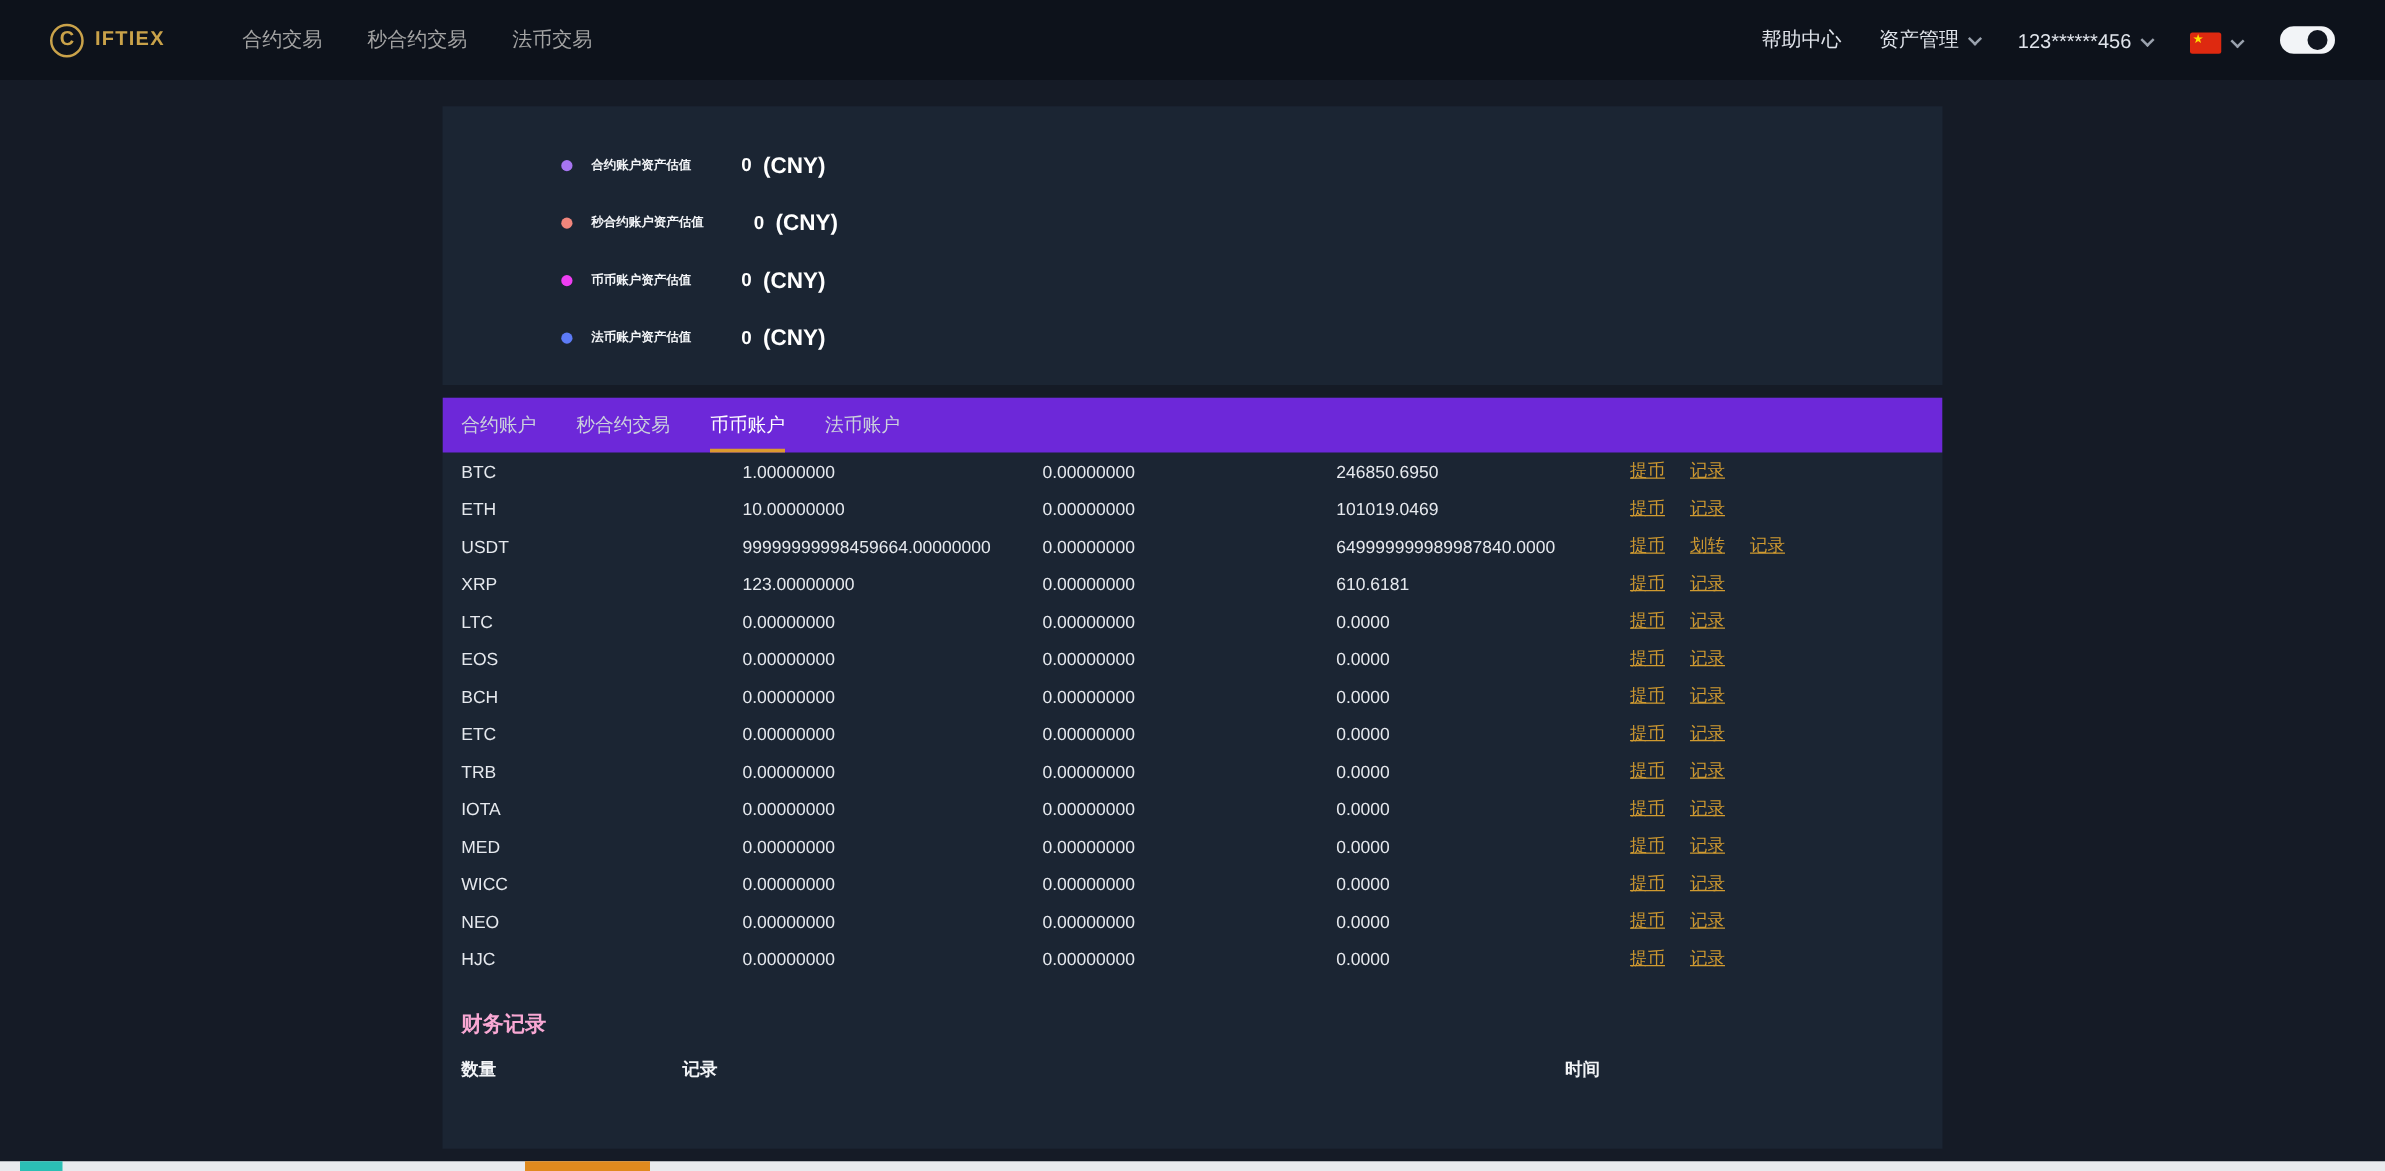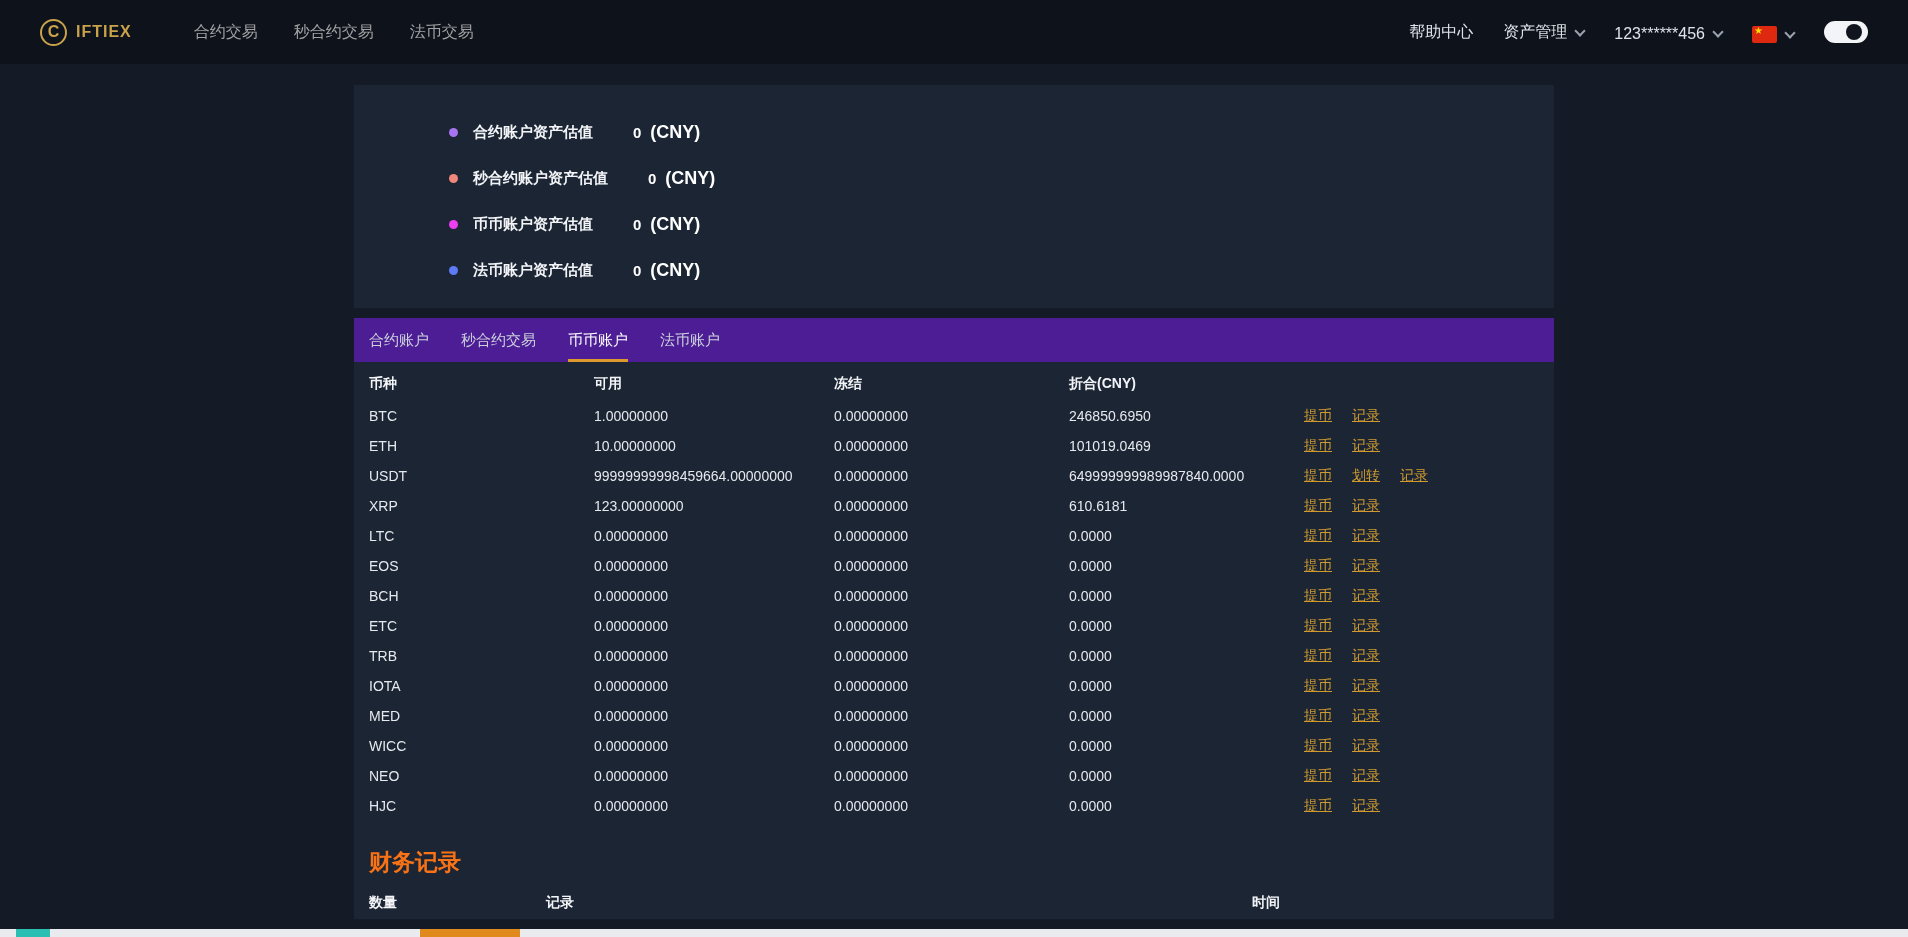--- a/index.html
+++ b/index.html
@@ -58,28 +58,28 @@
   }
 
   
   .content { width:1200px; margin:0 auto; }
 
   .panel { background:#1b2533; }
 
   .summary-panel { margin-top:21px; height:223px; padding-top:24px; }
   .sum-row { height:46px; display:flex; align-items:center; padding-left:95px; }
   .dot { width:9px; height:9px; border-radius:50%; margin-right:15px; flex:none; }
-  .sum-label { font-size:15px; font-weight:700; color:#f2f4f7; }
+  .sum-label { font-size:10px; font-weight:700; color:#f2f4f7; }
   .sum-value { font-size:15px; font-weight:700; margin-left:40px; color:#fff; }
   .sum-unit  { font-size:18px; font-weight:700; margin-left:9px; color:#fff; }
 
   .accounts-panel { margin-top:10px; height:601px; overflow:hidden; }
   .tabbar {
     height:44px; display:flex; align-items:center;
-    padding:0 15px; gap:32px; background:#4c1d95;
+    padding:0 15px; gap:32px; background:#6d28d9;
   }
   .tab {
     font-size:15px; color:#ccd2dc; height:44px;
     display:flex; align-items:center; position:relative; cursor:pointer;
   }
   .tab.active { color:#ffffff; }
   .tab.active::after {
     content:''; position:absolute; left:0; right:0; bottom:0;
     height:3px; background:#dc9a2e;
   }
@@ -89,21 +89,21 @@
   .thead { height:34px; font-weight:700; margin-top:5px; color:#f2f4f7; }
   .c-coin   { width:225px; flex:none; }
   .c-avail  { width:240px; flex:none; }
   .c-frozen { width:235px; flex:none; }
   .c-conv   { width:235px; flex:none; }
   .c-actions { display:flex; gap:20px; flex:none;text-align:center; }
   .action-link {
     color:#d09a30; text-decoration:underline; font-size:14px; cursor:pointer;
   }
 
-  .records-title { font-size:23px; font-weight:700; margin:26px 15px 8px; color:#f97316; }
+  .records-title { font-size:17px; font-weight:700; margin:26px 15px 8px; color:#f9a8d4; }
   .records-head { padding:0 15px; }
   .r-qty  { width:177px; flex:none; }
   .r-rec  { width:706px; flex:none; }
   .r-time { flex:none; }
 
   
   .bottom-strip {
     position:absolute; left:0; bottom:0; width:100%; height:8px;
     background:#e9ebee;
   }
@@ -176,26 +176,20 @@
 
   <section class="panel accounts-panel">
     <div class="tabbar" id="tabbar">
         <div class="tab">合约账户</div>
         <div class="tab">秒合约交易</div>
         <div class="tab active">币币账户</div>
         <div class="tab">法币账户</div>
       </div>
 
     <div class="table">
-      <div class="trow thead" id="balances-head">
-          <span class="c-coin">币种</span>
-          <span class="c-avail">可用</span>
-          <span class="c-frozen">冻结</span>
-          <span class="c-conv">折合(CNY)</span>
-        </div>
       <div id="balances-body">
           <div class="trow">
             <span class="c-coin">BTC</span>
             <span class="c-avail">1.00000000</span>
             <span class="c-frozen">0.00000000</span>
             <span class="c-conv">246850.6950</span>
             <span class="c-actions">
               <a class="action-link">提币</a>
               <a class="action-link">记录</a>
             </span>

